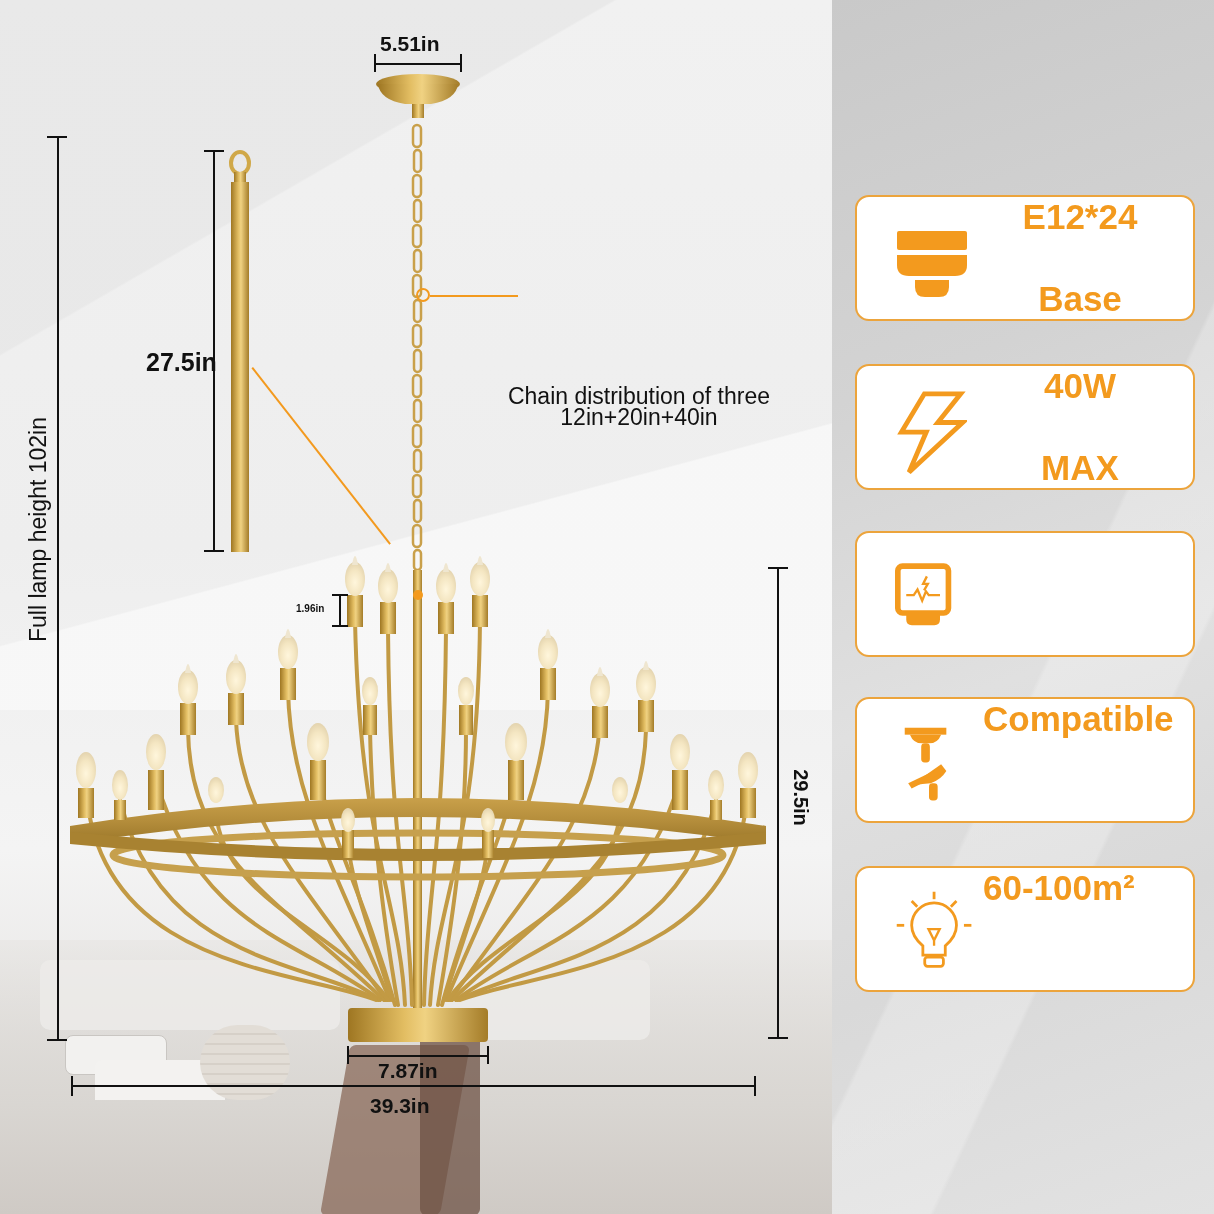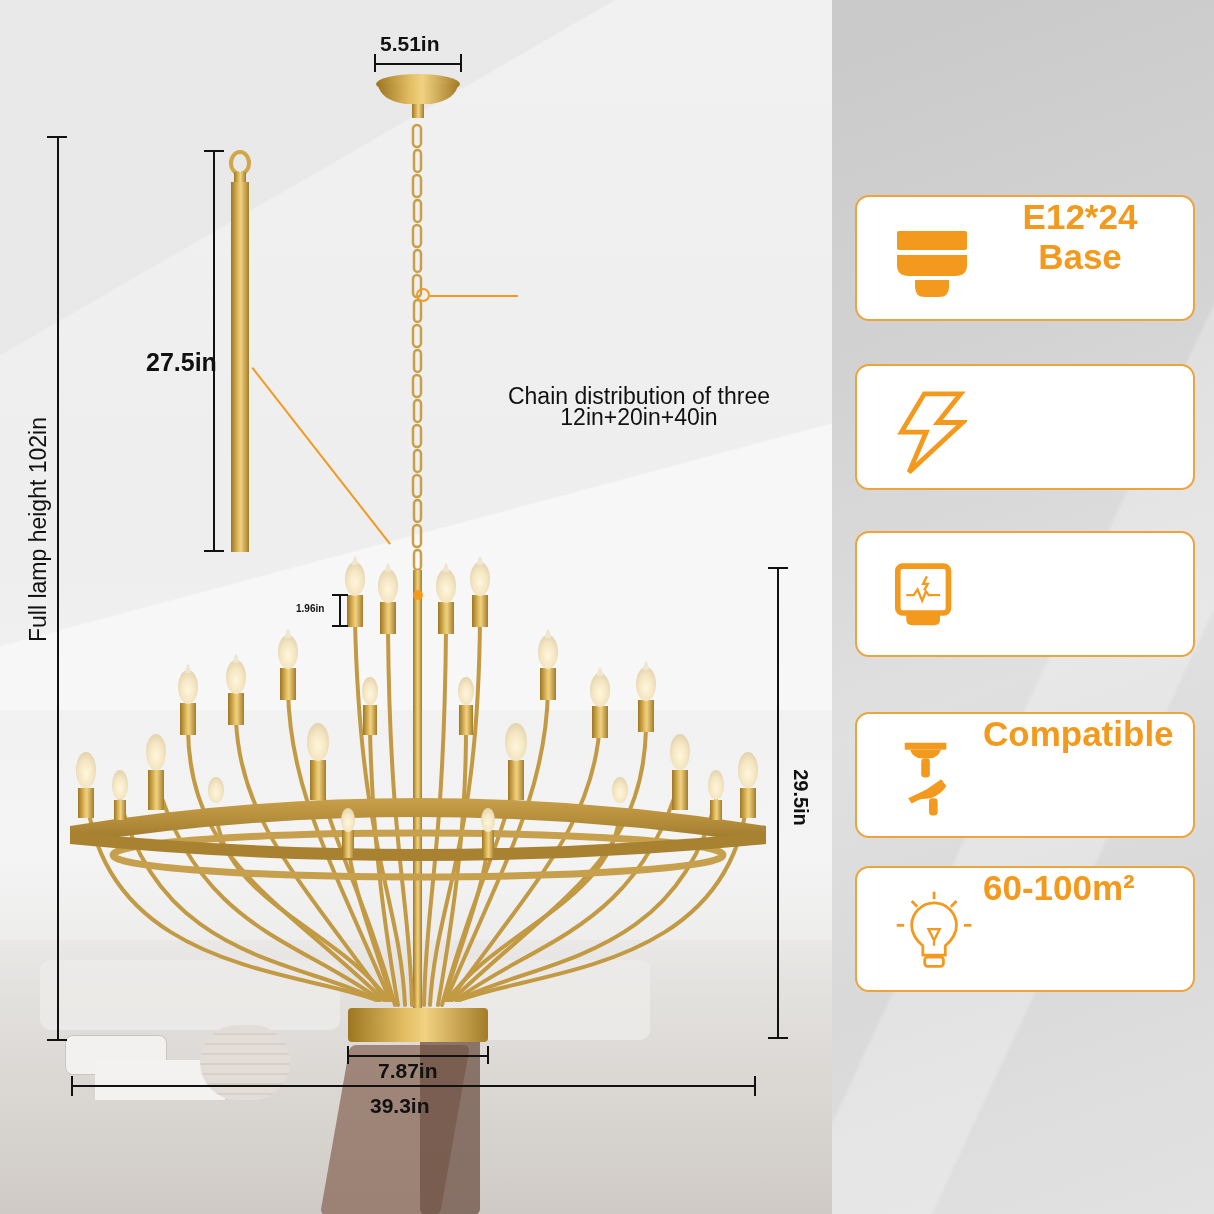--- a/index.html
+++ b/index.html
@@ -20,21 +20,21 @@
     background:linear-gradient(160deg,#c9c9c9 0%,#d3d3d3 30%,#e0e0e0 55%,#d9d9d9 75%,#e2e2e2 100%);}
   .rp-streak{position:absolute;left:832px;top:0;width:382px;height:1214px;
     background:linear-gradient(115deg,transparent 0 55%,rgba(255,255,255,.25) 55.5% 70%,transparent 70.5%);}
 
   .dim-line{position:absolute;background:#111;}
   .dim-text{position:absolute;color:#111;font-weight:bold;white-space:nowrap;}
   .orange-line{position:absolute;background:#f39a1e;}
 
   .card{position:absolute;left:855px;width:340px;height:126px;background:#fff;border:2px solid #eca43c;border-radius:14px;box-sizing:border-box;}
   .card .icon{position:absolute;left:36px;top:28px;width:72px;height:72px;}
-  .card .txt{position:absolute;left:120px;right:10px;top:0;bottom:0;display:flex;flex-direction:column;justify-content:flex-start;align-items:center;color:#f39a1e;font-weight:bold;font-size:35px;line-height:40px;}
+  .card .txt{position:absolute;left:120px;right:10px;top:0;bottom:0;display:flex;flex-direction:column;justify-content:space-between;align-items:center;color:#f39a1e;font-weight:bold;font-size:35px;line-height:40px;}
   .card .txt.single{align-items:flex-start;left:126px;}
 
   .chain-box{position:absolute;left:517px;top:208px;width:244px;height:168px;border:4px solid #f5a020;border-radius:14px;box-sizing:border-box;background:#fbfbfb;}
   .chain{position:absolute;height:6px;background:repeating-linear-gradient(90deg,#c8b38a 0 2px,transparent 2px 14px,#c8b38a 14px 16px,transparent 16px 18px);border-top:1.5px solid #c2ac80;border-bottom:1.5px solid #c2ac80;box-sizing:border-box;}
   .chain-label{position:absolute;font-size:13px;color:#222;width:100%;text-align:center;}
   .chain-caption{position:absolute;left:500px;width:278px;text-align:center;font-size:23px;color:#111;line-height:21px;}
 </style>
 </head>
 <body>
 
@@ -301,32 +301,36 @@
   <div class="txt">
     <span>E12*24</span>
     <span>Base</span>
   </div>
 </div>
 
 <div class="card" style="top:364px;">
   <svg class="icon" viewBox="0 0 72 90" style="left:40px;top:24px;width:70px;height:86px;">
     <path d="M28 4 H66 L42 34 H68 L12 86 L30 44 H4 Z" fill="none" stroke="#f39a1e" stroke-width="5" stroke-linejoin="miter"></path>
   </svg>
+  <div class="txt">
+    <span>40W</span>
+    <span>MAX</span>
+  </div>
 </div>
 
 <div class="card" style="top:531px;">
   <svg class="icon" viewBox="0 0 64 72" style="left:38px;top:30px;width:60px;height:68px;">
     <rect x="3" y="3" width="54" height="50" rx="5" fill="none" stroke="#f39a1e" stroke-width="6"></rect>
     <path d="M12 54 H48 V60 Q48 66 42 66 H18 Q12 66 12 60 Z" fill="#f39a1e"></path>
     <path d="M12 34 H20 L24 28 L29 40 L33 30 L36 34 H48" fill="none" stroke="#f39a1e" stroke-width="2.5"></path>
     <path d="M34 14 L30 22 H35 L31 29" fill="none" stroke="#f39a1e" stroke-width="2.5"></path>
   </svg>
 </div>
 
-<div class="card" style="top:697px;margin-top:15px;">
+<div class="card" style="top:697px;">
   <svg class="icon" viewBox="0 0 60 90" style="left:46px;top:24px;width:52px;height:84px;">
     <rect x="2" y="2" width="48" height="8" fill="#f39a1e"></rect>
     <path d="M8 10 H44 Q40 20 30 20 H22 Q12 20 8 10 Z" fill="#f39a1e"></path>
     <rect x="21" y="20" width="10" height="22" rx="4" fill="#f39a1e"></rect>
     <path d="M10 68 L44 44 L50 52 Q44 62 32 66 Z" fill="#f39a1e"></path>
     <path d="M6 66 L44 48 L46 54 L10 72 Z" fill="#f39a1e"></path>
     <rect x="30" y="66" width="10" height="20" rx="4" fill="#f39a1e"></rect>
   </svg>
   <div class="txt single">
     <span>Compatible</span>

